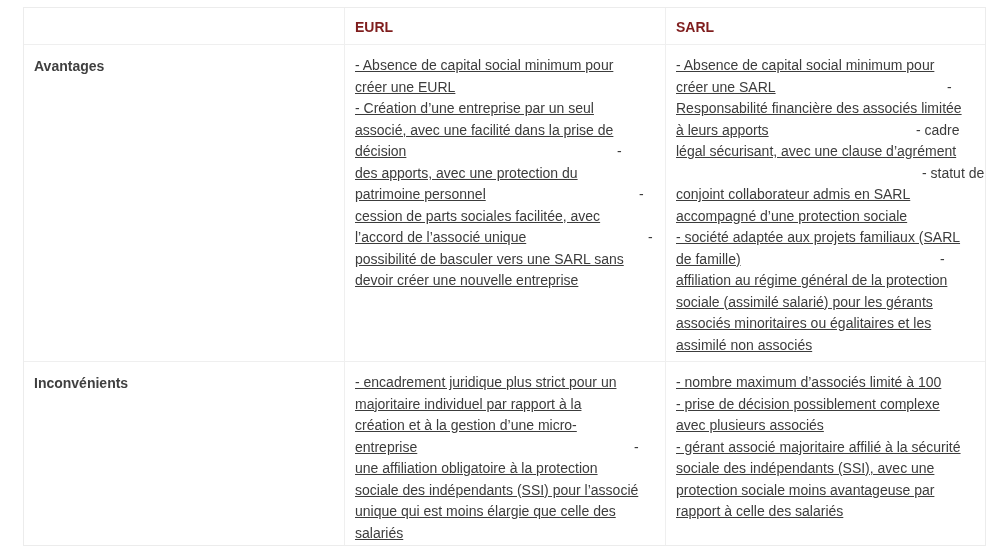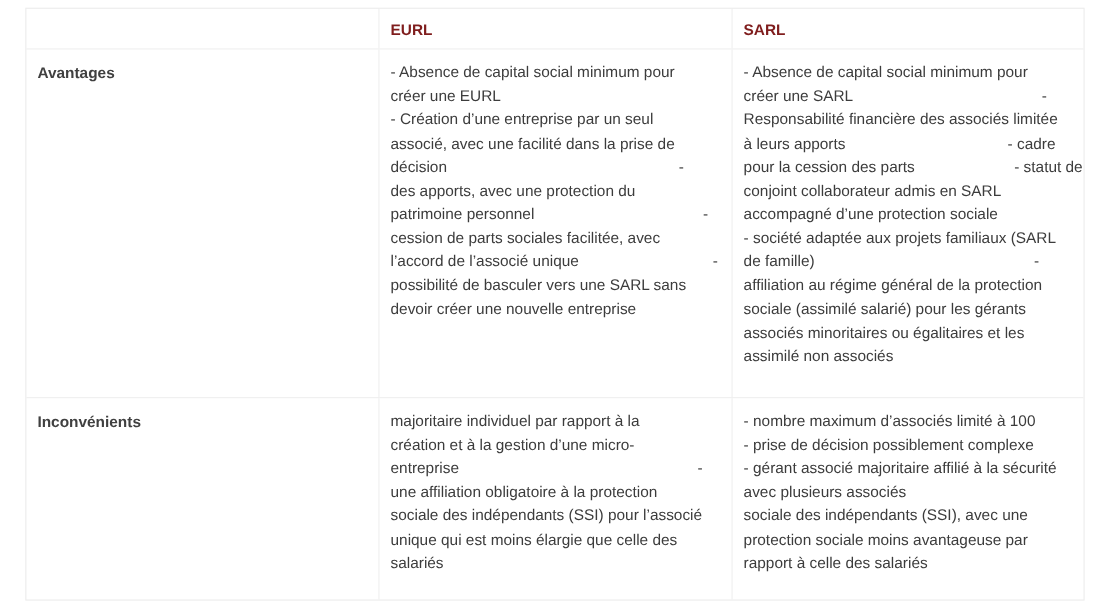--- a/index.html
+++ b/index.html
@@ -8,21 +8,21 @@
   .tbl { position: absolute; left: 23px; top: 7px; width: 963px; height: 539px;
          border: 1px solid #ececec; box-sizing: border-box; }
   .row { position: absolute; left: 0; width: 961px; border-bottom: 1px solid #efefef; box-sizing: border-box; }
   .row.last { border-bottom: none; }
   .cell { position: absolute; top: 0; bottom: 0; box-sizing: border-box; }
   .c0 { left: 0; width: 320px; }
   .c1 { left: 320px; width: 321px; border-left: 1px solid #efefef; }
   .c2 { left: 641px; width: 320px; border-left: 1px solid #efefef; }
   .hdr { font-weight: bold; font-size: 14px; color: #7f1d1d; padding: 11px 0 0 10px; }
   .rowlabel { font-weight: bold; font-size: 14px; color: #404040; padding: 13px 0 0 10px; }
-  .lines { padding: 10px 0 0 10px; font-size: 14px; line-height: 21.5px; }
+  .lines { padding: 10px 0 0 10px; font-size: 14px; line-height: 21.5px; text-decoration: underline; }
   .line { position: relative; height: 21.5px; white-space: nowrap; width: 290px; }
   .line .dash { position: absolute; top: 0; }
 </style>
 </head>
 <body>
 
 <div class="tbl">
   <div class="row" style="top:0;height:37px;">
     <div class="cell c0 hdr"></div>
     <div class="cell c1 hdr">EURL</div>
@@ -41,45 +41,47 @@
         <div class="line"><span>cession de parts sociales facilitée, avec</span></div>
         <div class="line"><span>l’accord de l’associé unique</span><span class="dash" style="left: 293px;">-</span></div>
         <div class="line"><span>possibilité de basculer vers une SARL sans</span></div>
         <div class="line"><span>devoir créer une nouvelle entreprise</span></div>
       </div>
     <div class="cell c2 lines">
         <div class="line"><span>- Absence de capital social minimum pour</span></div>
         <div class="line"><span>créer une SARL</span><span class="dash" style="left: 271px;">-</span></div>
         <div class="line"><span>Responsabilité financière des associés limitée</span></div>
         <div class="line"><span>à leurs apports</span><span class="dash" style="left: 240px;">- cadre</span></div>
-        <div class="line"><span>pour la cession des parts</span><span class="dash" style="left: 212px; margin-left: 34px;">- statut de</span></div>
+        <div class="line"><span>légal sécurisant, avec une clause d’agrément</span></div>
+        <div class="line"><span class="dash" style="left: 212px; margin-left: 34px;">- statut de</span></div>
         <div class="line"><span>conjoint collaborateur admis en SARL</span></div>
         <div class="line"><span>accompagné d’une protection sociale</span></div>
         <div class="line"><span>- société adaptée aux projets familiaux (SARL</span></div>
         <div class="line"><span>de famille)</span><span class="dash" style="left: 264px;">-</span></div>
         <div class="line"><span>affiliation au régime général de la protection</span></div>
         <div class="line"><span>sociale (assimilé salarié) pour les gérants</span></div>
         <div class="line"><span>associés minoritaires ou égalitaires et les</span></div>
         <div class="line"><span>assimilé non associés</span></div>
       </div>
   </div>
   <div class="row last" style="top:354px;height:183px;">
     <div class="cell c0 rowlabel">Inconvénients</div>
     <div class="cell c1 lines">
+        <div class="line"><span>- encadrement juridique plus strict pour un</span></div>
         <div class="line"><span>majoritaire individuel par rapport à la</span></div>
         <div class="line"><span>création et à la gestion d’une micro-</span></div>
         <div class="line"><span>entreprise</span><span class="dash" style="left: 279px;">-</span></div>
         <div class="line"><span>une affiliation obligatoire à la protection</span></div>
         <div class="line"><span>sociale des indépendants (SSI) pour l’associé</span></div>
         <div class="line"><span>unique qui est moins élargie que celle des</span></div>
         <div class="line"><span>salariés</span></div>
       </div>
     <div class="cell c2 lines">
         <div class="line"><span>- nombre maximum d’associés limité à 100</span></div>
         <div class="line"><span>- prise de décision possiblement complexe</span></div>
+        <div class="line"><span>avec plusieurs associés</span></div>
         <div class="line"><span>- gérant associé majoritaire affilié à la sécurité</span></div>
-        <div class="line"><span>avec plusieurs associés</span></div>
         <div class="line"><span>sociale des indépendants (SSI), avec une</span></div>
         <div class="line"><span>protection sociale moins avantageuse par</span></div>
         <div class="line"><span>rapport à celle des salariés</span></div>
       </div>
   </div>
 </div>
 
 </body></html>

